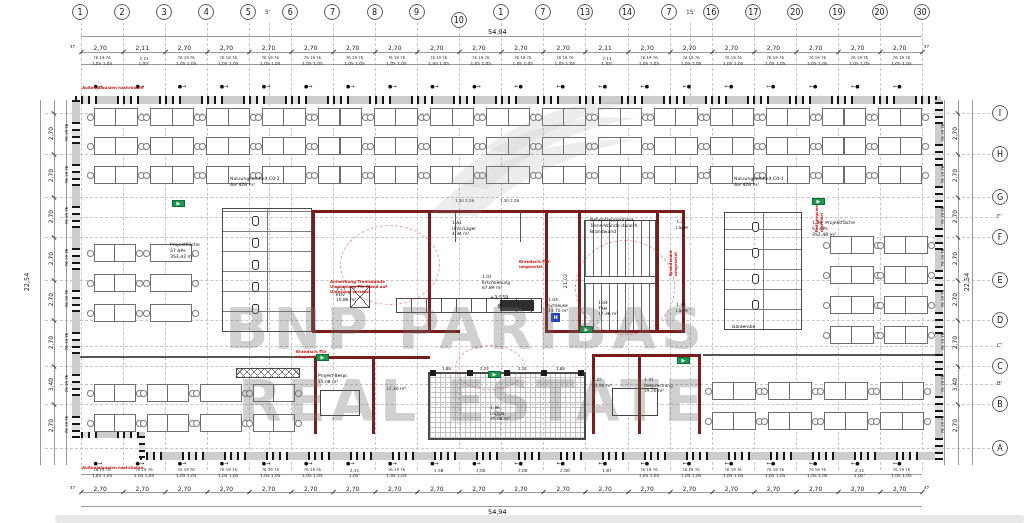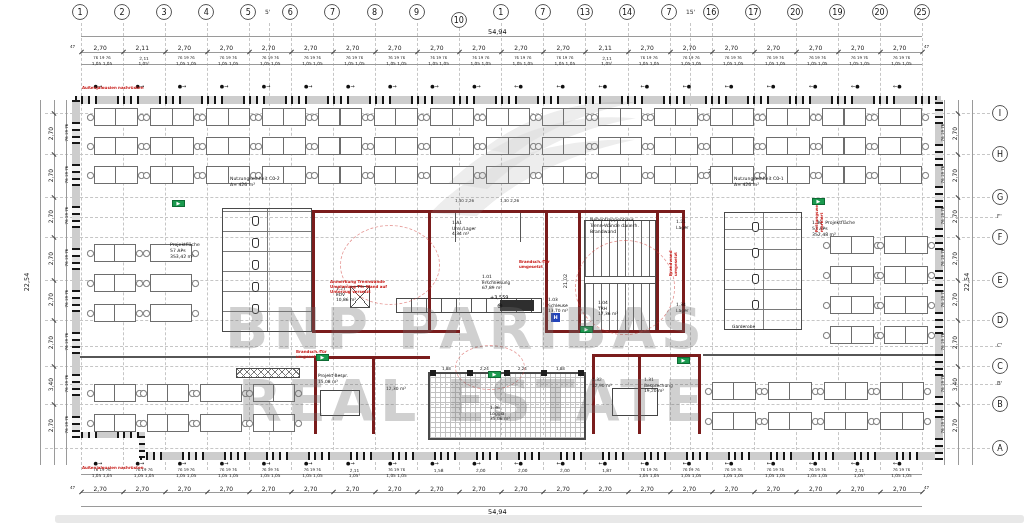--- a/index.html
+++ b/index.html
@@ -111,21 +111,21 @@
       <div class="bubble" style="left: 703.2px; top: 4px;">16</div>
       <div class="axis-v" style="left: 753.78px; top: 23px; height: 447px;"></div>
       <div class="bubble" style="left: 745.28px; top: 4px;">17</div>
       <div class="axis-v" style="left: 795.86px; top: 23px; height: 447px;"></div>
       <div class="bubble" style="left: 787.36px; top: 4px;">20</div>
       <div class="axis-v" style="left: 837.94px; top: 23px; height: 447px;"></div>
       <div class="bubble" style="left: 829.44px; top: 4px;">19</div>
       <div class="axis-v" style="left: 880.02px; top: 23px; height: 447px;"></div>
       <div class="bubble" style="left: 871.52px; top: 4px;">20</div>
       <div class="axis-v" style="left: 922.1px; top: 23px; height: 447px;"></div>
-      <div class="bubble" style="left: 913.6px; top: 4px;">25</div>
+      <div class="bubble" style="left: 913.6px; top: 4px;">30</div>
       <div class="interlbl" style="left: 265px; top: 8px;">5'</div>
       <div class="axis-v" style="left: 269px; top: 23px; height: 447px;"></div>
       <div class="interlbl" style="left: 686px; top: 8px;">15'</div>
       <div class="axis-v" style="left: 690px; top: 23px; height: 447px;"></div>
       <div class="axis-h" style="left: 45px; top: 113px; width: 955px;"></div>
       <div class="bubble" style="left: 992px; top: 104.5px;">I</div>
       <div class="axis-h" style="left: 45px; top: 154px; width: 955px;"></div>
       <div class="bubble" style="left: 992px; top: 145.5px;">H</div>
       <div class="axis-h" style="left: 45px; top: 197px; width: 955px;"></div>
       <div class="bubble" style="left: 992px; top: 188.5px;">G</div>

